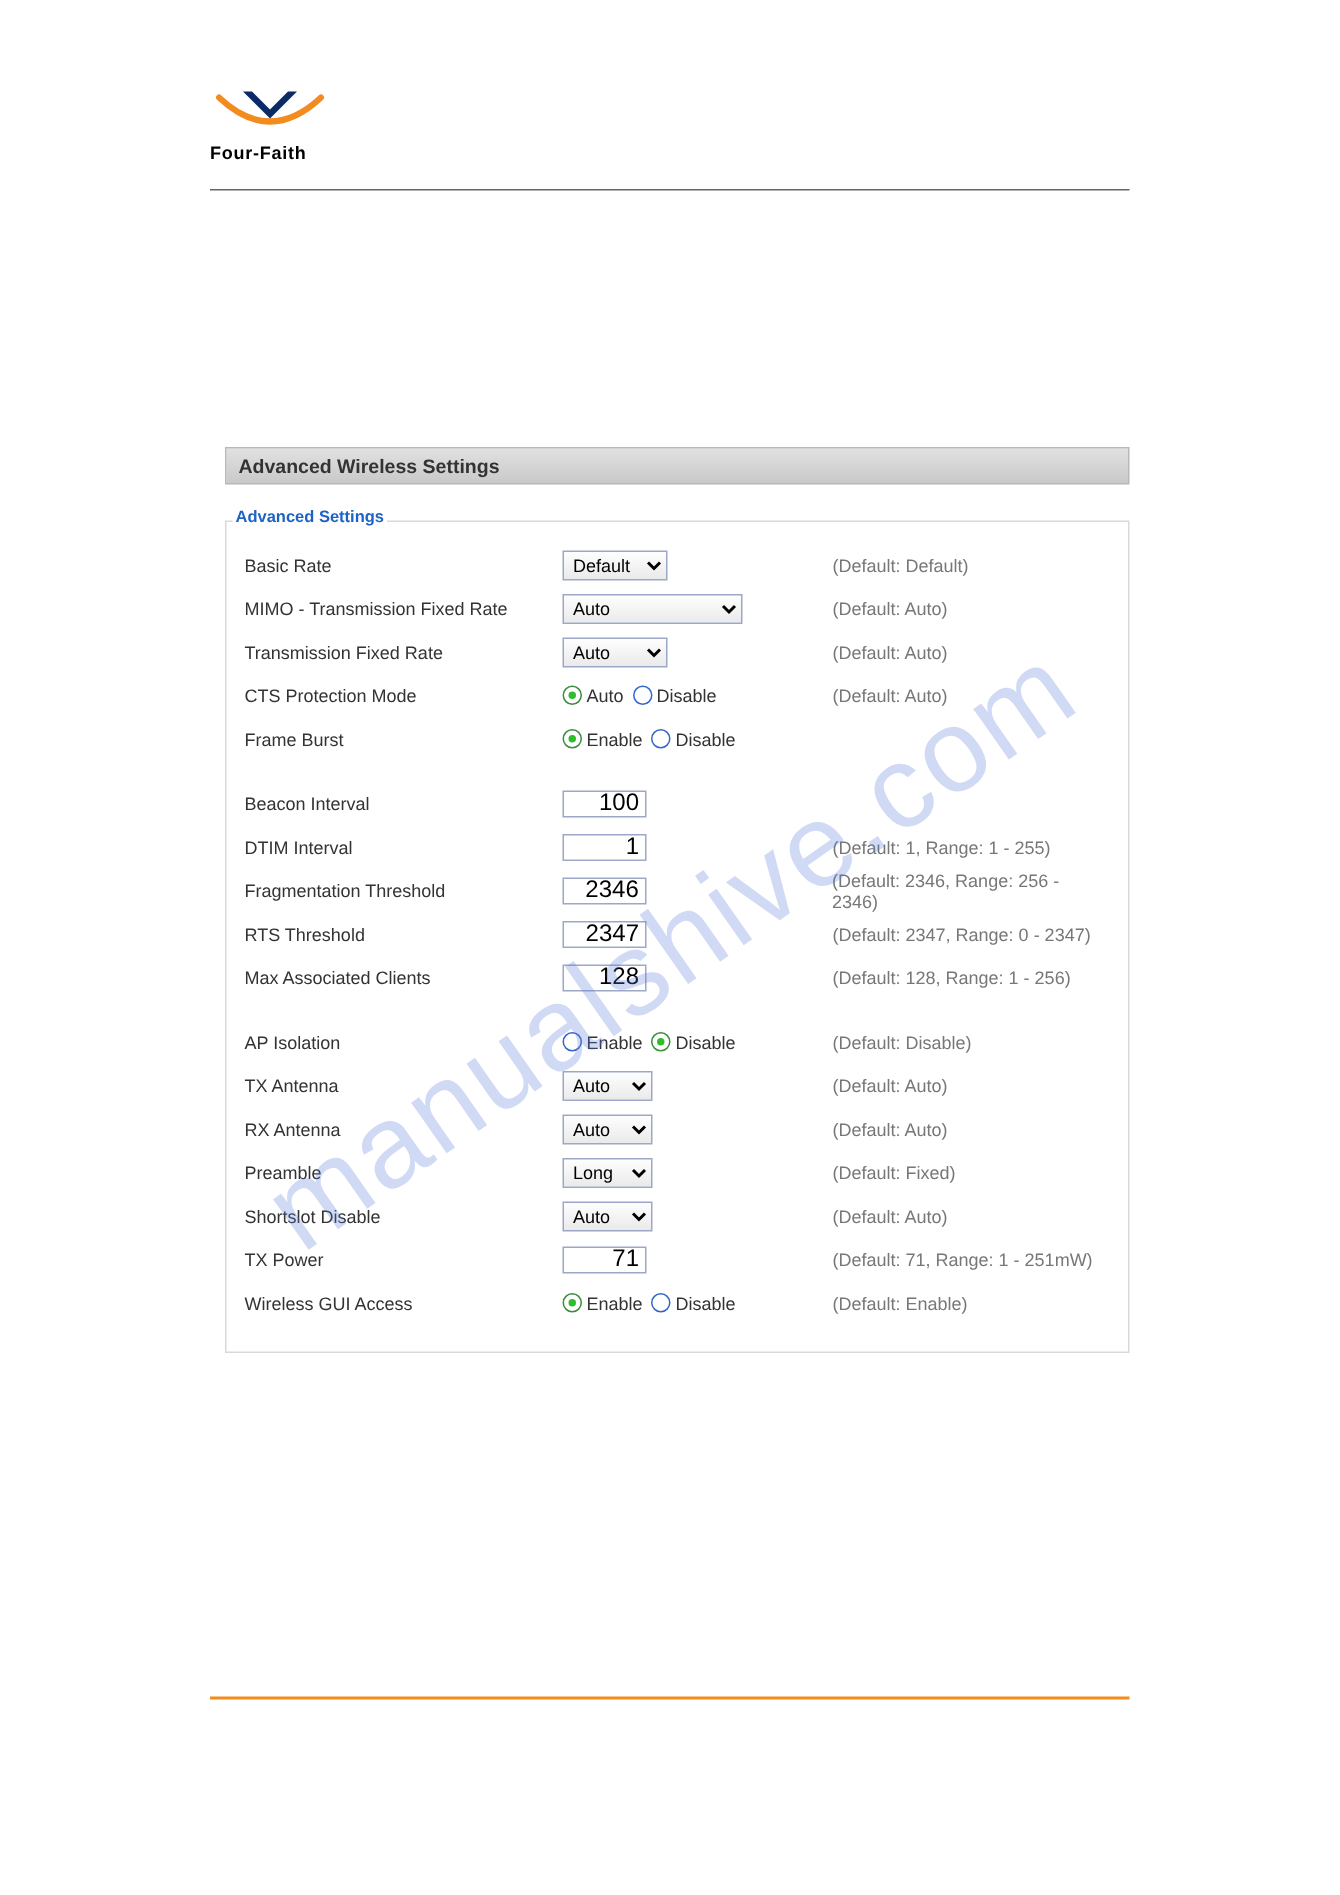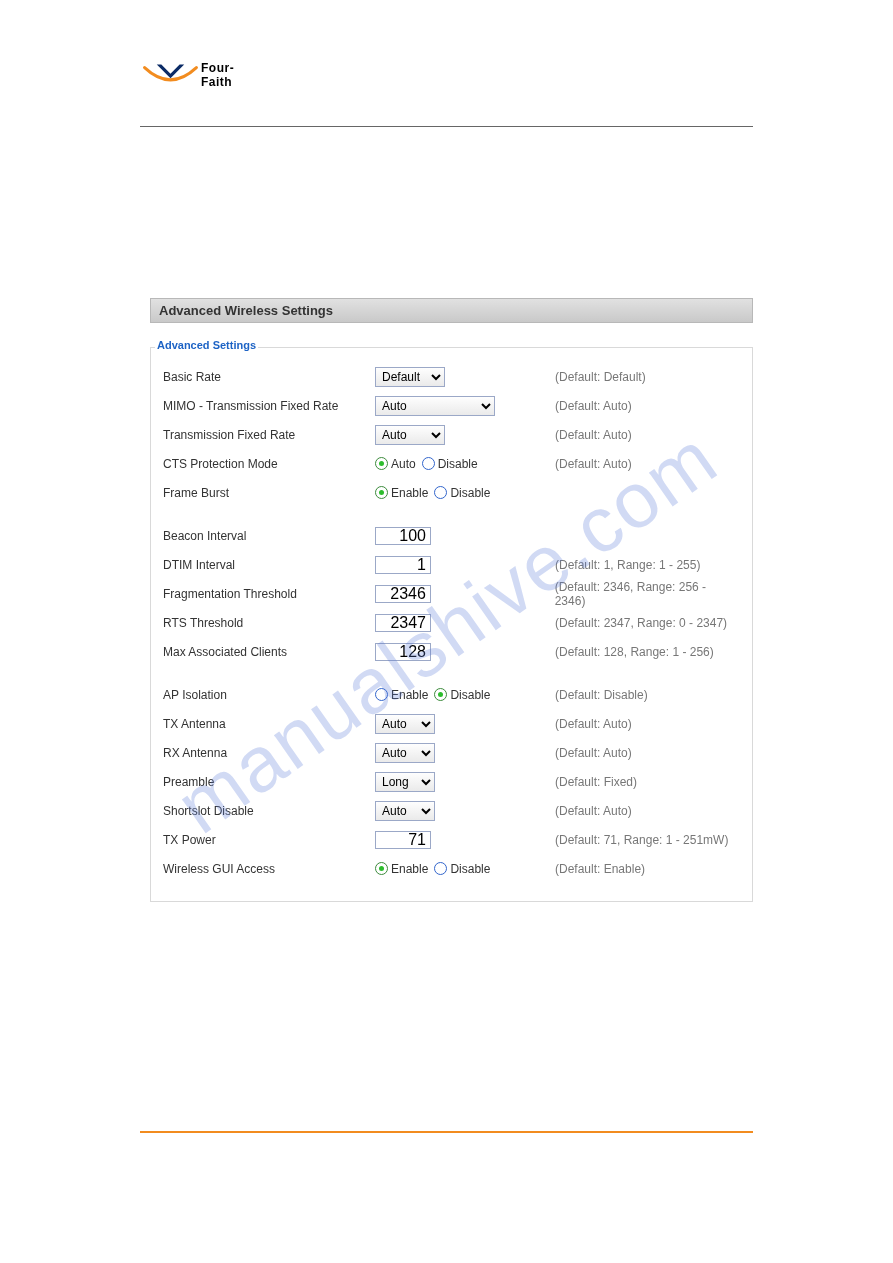--- a/index.html
+++ b/index.html
@@ -1,18 +1,18 @@
 <!DOCTYPE html>
 <html><head>
 <meta charset="utf-8">
 <style>
   html,body{margin:0;padding:0;background:#fff;font-family:Verdana,Arial,sans-serif;font-size:12px;color:#333;}
   .page{width:893px;height:1263px;position:relative;margin:0 auto;box-sizing:border-box;}
   .header-area{position:absolute;left:140px;top:55px;right:140px;}
-  .logo{display:flex;flex-direction:row;align-items:center;width:110px;}
+  .logo{display:flex;flex-direction:column;align-items:flex-start;width:110px;}
   .logo svg{display:block;}
   .logo-text{font-weight:bold;font-size:12px;color:#000;margin-top:-2px;letter-spacing:.5px;}
   .header-rule{position:absolute;left:140px;right:140px;top:126px;height:1px;background:#666;}
   .panel{position:absolute;left:150px;right:140px;top:298px;}
   .panel-title{background:linear-gradient(#e1e1e1,#c9c9c9);border:1px solid #b8b8b8;padding:4px 8px;font-weight:bold;color:#333;font-size:13px;}
   .fieldset{border:1px solid #d9d9d9;margin-top:24px;padding:14px 12px 18px;position:relative;background:#fff;}
   .legend{position:absolute;top:-9px;left:4px;background:#fff;padding:0 2px;color:#1d63c5;font-weight:bold;font-size:11px;}
   .row{display:flex;align-items:center;min-height:29px;}
   .gap{height:14px;}
   .lbl{width:212px;color:#333;}

